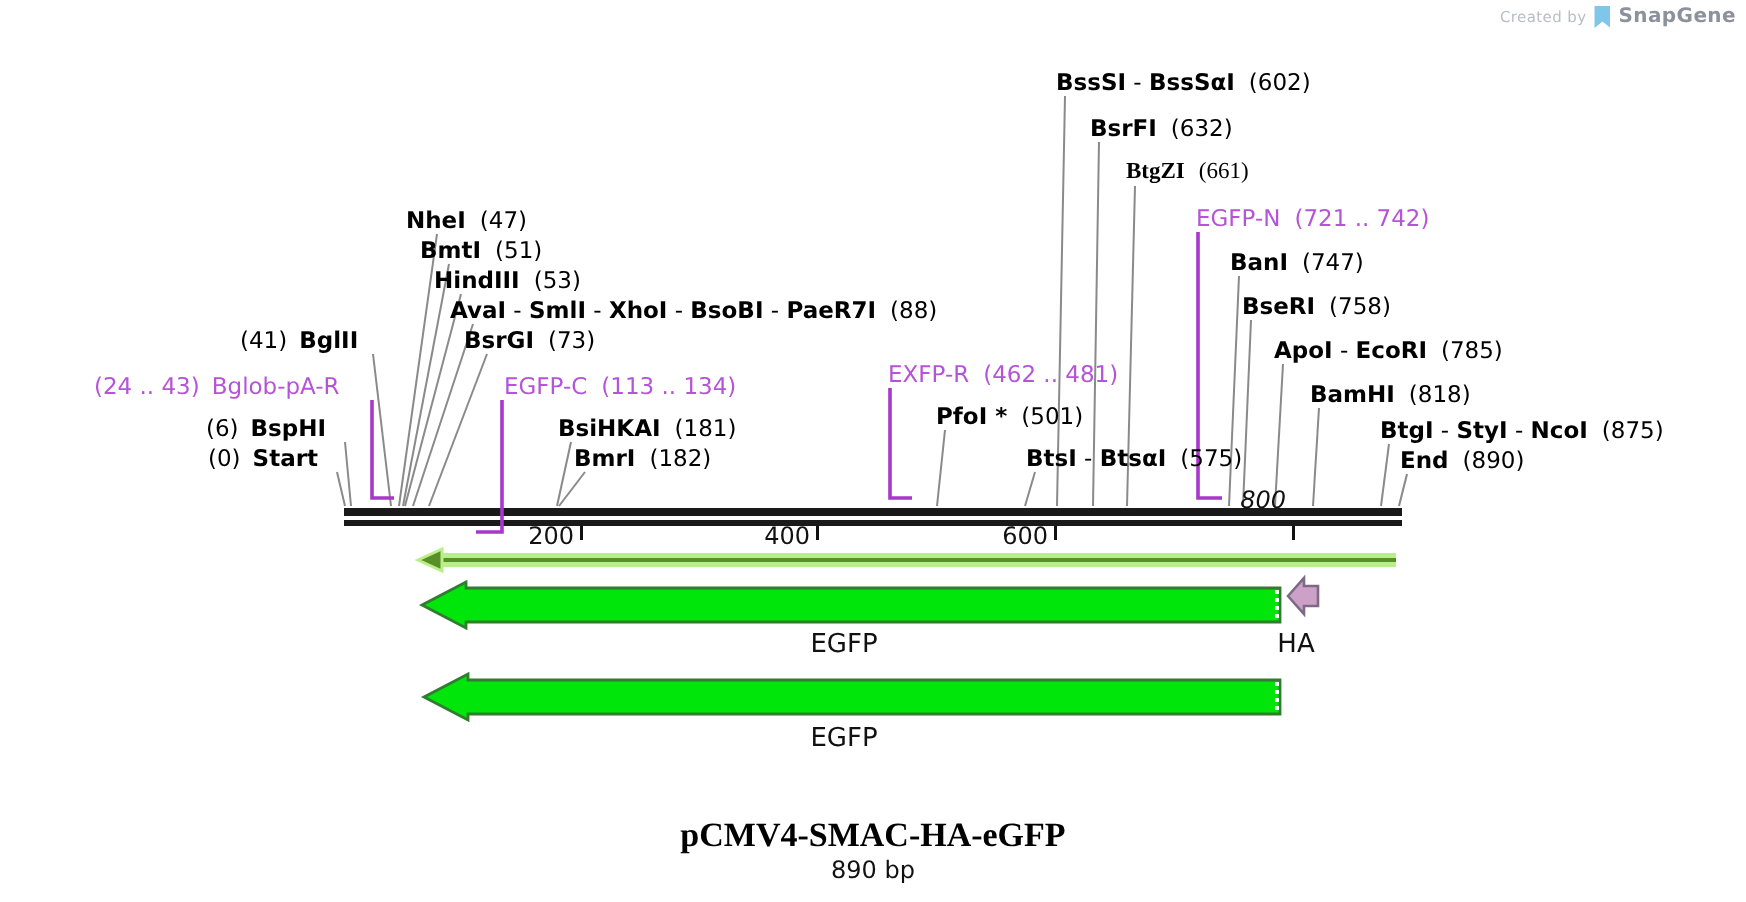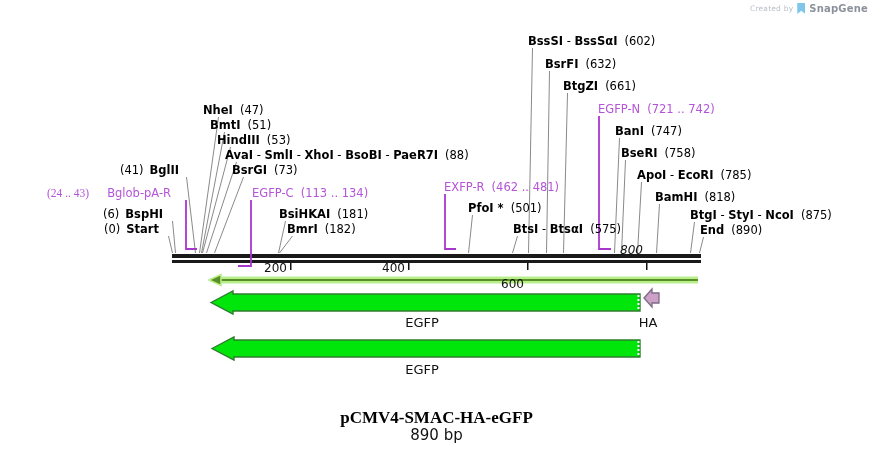--- a/index.html
+++ b/index.html
@@ -14,33 +14,33 @@
     font-size:11.5px;font-weight:700;color:#000;
   }
   .site-label .sep{font-weight:400;}
   .site-label .pos-l{font-weight:400;margin-right:6px;}
   .site-label .pos-r{font-weight:400;margin-left:7px;}
   .site-label.terminus .name{}
   .primer-label{
     position:absolute;white-space:nowrap;line-height:14px;
     font-size:11.5px;font-weight:400;
   }
-  .primer-label .pos-l{margin-right:18px;font-family:Liberation Serif, serif;}
+  .primer-label .pos-l{margin-right:6px;}
   .primer-label .pos-r{margin-left:7px;}
   .ruler-label{
     position:absolute;width:42px;text-align:right;
     font-size:12px;line-height:13px;color:#111;font-weight:400;
   }
   .feature-label{
     position:absolute;transform:translateX(-50%);
     font-size:13px;line-height:14px;color:#111;white-space:nowrap;
   }
   .title-block{position:absolute;left:0;width:873px;text-align:center;}
   .map-title{font-size:17px;font-weight:700;color:#000;line-height:19px;font-family:Liberation Serif, serif;}
-  .map-length{font-size:15px;color:#111;line-height:15px;margin-top:1px;}
+  .map-length{font-size:12px;color:#111;line-height:15px;margin-top:1px;}
   .watermark{
     position:absolute;top:3px;right:5px;display:flex;align-items:center;gap:4px;
   }
   .wm-created{font-size:7.5px;color:#b9bec6;letter-spacing:.2px;}
   .wm-brand{font-size:10px;color:#8b929c;font-weight:600;letter-spacing:.2px;}
   .wm-icon{
     display:inline-block;width:8px;height:11px;background:#7ec6ea;
     clip-path:polygon(0 0,100% 0,100% 100%,50% 70%,0 100%);
   }
 </style>
@@ -92,40 +92,40 @@
       <polygon points="644,298 652,289 652,293 659,293 659,303 652,303 652,307" fill="#cda0c8" stroke="#7d6b85" stroke-width="1.3"></polygon>
       <polyline points="186,200 186,249 197,249" fill="none" stroke="#a838cc" stroke-width="1.8"></polyline>
       <polyline points="251,200 251,266 238,266" fill="none" stroke="#a838cc" stroke-width="1.8"></polyline>
       <polyline points="445,194 445,249 456,249" fill="none" stroke="#a838cc" stroke-width="1.8"></polyline>
       <polyline points="599,116 599,249 611,249" fill="none" stroke="#a838cc" stroke-width="1.8"></polyline>
     </svg>
 
   <div id="labels">
       <div class="ruler-label" style="left: 245px; top: 262px;">200</div>
       <div class="ruler-label" style="left: 363px; top: 262px;">400</div>
-      <div class="ruler-label" style="left: 482px; top: 262px; margin-top: 16px;">600</div>
+      <div class="ruler-label" style="left: 482px; top: 262px;">600</div>
       <div class="ruler-label" style="left: 601px; top: 244px; font-style: italic;">800</div>
       <div class="feature-label" style="left: 422px; top: 316px;">EGFP</div>
       <div class="feature-label" style="left: 422px; top: 363px;">EGFP</div>
       <div class="feature-label" style="left: 648px; top: 316px;">HA</div>
       <div class="site-label" style="left: 203px; top: 103px; color: rgb(0, 0, 0);"><span class="name">NheI</span><span class="pos-r">(47)</span></div>
       <div class="site-label" style="left: 210px; top: 118px; color: rgb(0, 0, 0);"><span class="name">BmtI</span><span class="pos-r">(51)</span></div>
       <div class="site-label" style="left: 217px; top: 133px; color: rgb(0, 0, 0);"><span class="name">HindIII</span><span class="pos-r">(53)</span></div>
       <div class="site-label" style="left: 225px; top: 148px; color: rgb(0, 0, 0);"><span class="name">AvaI</span><span class="sep"> - </span><span class="name">SmlI</span><span class="sep"> - </span><span class="name">XhoI</span><span class="sep"> - </span><span class="name">BsoBI</span><span class="sep"> - </span><span class="name">PaeR7I</span><span class="pos-r">(88)</span></div>
       <div class="site-label" style="left: 232px; top: 163px; color: rgb(0, 0, 0);"><span class="name">BsrGI</span><span class="pos-r">(73)</span></div>
       <div class="site-label" style="left: 120px; top: 163px; color: rgb(0, 0, 0);"><span class="pos-l">(41)</span><span class="name">BglII</span></div>
       <div class="site-label" style="left: 103px; top: 207px; color: rgb(0, 0, 0);"><span class="pos-l">(6)</span><span class="name">BspHI</span></div>
       <div class="site-label terminus" style="left: 104px; top: 222px; color: rgb(0, 0, 0);"><span class="pos-l">(0)</span><span class="name">Start</span></div>
       <div class="site-label" style="left: 279px; top: 207px; color: rgb(0, 0, 0);"><span class="name">BsiHKAI</span><span class="pos-r">(181)</span></div>
       <div class="site-label" style="left: 287px; top: 222px; color: rgb(0, 0, 0);"><span class="name">BmrI</span><span class="pos-r">(182)</span></div>
       <div class="site-label" style="left: 468px; top: 201px; color: rgb(0, 0, 0);"><span class="name">PfoI *</span><span class="pos-r">(501)</span></div>
       <div class="site-label" style="left: 513px; top: 222px; color: rgb(0, 0, 0);"><span class="name">BtsI</span><span class="sep"> - </span><span class="name">BtsαI</span><span class="pos-r">(575)</span></div>
       <div class="site-label" style="left: 528px; top: 34px; color: rgb(0, 0, 0);"><span class="name">BssSI</span><span class="sep"> - </span><span class="name">BssSαI</span><span class="pos-r">(602)</span></div>
       <div class="site-label" style="left: 545px; top: 57px; color: rgb(0, 0, 0);"><span class="name">BsrFI</span><span class="pos-r">(632)</span></div>
-      <div class="site-label" style="left: 563px; top: 79px; color: rgb(0, 0, 0);"><span class="name">BtgZI</span><span class="pos-r">(661)</span></div>
+      <div class="site-label" style="left: 563px; top: 79px; color: rgb(0, 0, 0); font-family: Liberation Serif, serif;"><span class="name">BtgZI</span><span class="pos-r">(661)</span></div>
       <div class="site-label" style="left: 615px; top: 124px; color: rgb(0, 0, 0);"><span class="name">BanI</span><span class="pos-r">(747)</span></div>
       <div class="site-label" style="left: 621px; top: 146px; color: rgb(0, 0, 0);"><span class="name">BseRI</span><span class="pos-r">(758)</span></div>
       <div class="site-label" style="left: 637px; top: 168px; color: rgb(0, 0, 0);"><span class="name">ApoI</span><span class="sep"> - </span><span class="name">EcoRI</span><span class="pos-r">(785)</span></div>
       <div class="site-label" style="left: 655px; top: 190px; color: rgb(0, 0, 0);"><span class="name">BamHI</span><span class="pos-r">(818)</span></div>
       <div class="site-label" style="left: 690px; top: 208px; color: rgb(0, 0, 0);"><span class="name">BtgI</span><span class="sep"> - </span><span class="name">StyI</span><span class="sep"> - </span><span class="name">NcoI</span><span class="pos-r">(875)</span></div>
       <div class="site-label terminus" style="left: 700px; top: 223px; color: rgb(0, 0, 0);"><span class="name">End</span><span class="pos-r">(890)</span></div>
       <div class="primer-label" style="left: 47px; top: 186px; color: rgb(180, 84, 216);"><span class="pos-l">(24 .. 43)</span><span class="name">Bglob-pA-R</span></div>
       <div class="primer-label" style="left: 252px; top: 186px; color: rgb(180, 84, 216);"><span class="name">EGFP-C</span><span class="pos-r">(113 .. 134)</span></div>
       <div class="primer-label" style="left: 444px; top: 180px; color: rgb(180, 84, 216);"><span class="name">EXFP-R</span><span class="pos-r">(462 .. 481)</span></div>
       <div class="primer-label" style="left: 598px; top: 102px; color: rgb(180, 84, 216);"><span class="name">EGFP-N</span><span class="pos-r">(721 .. 742)</span></div>

